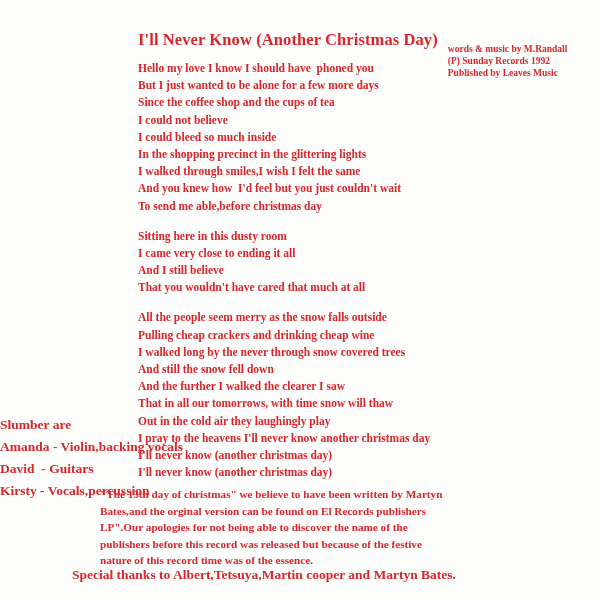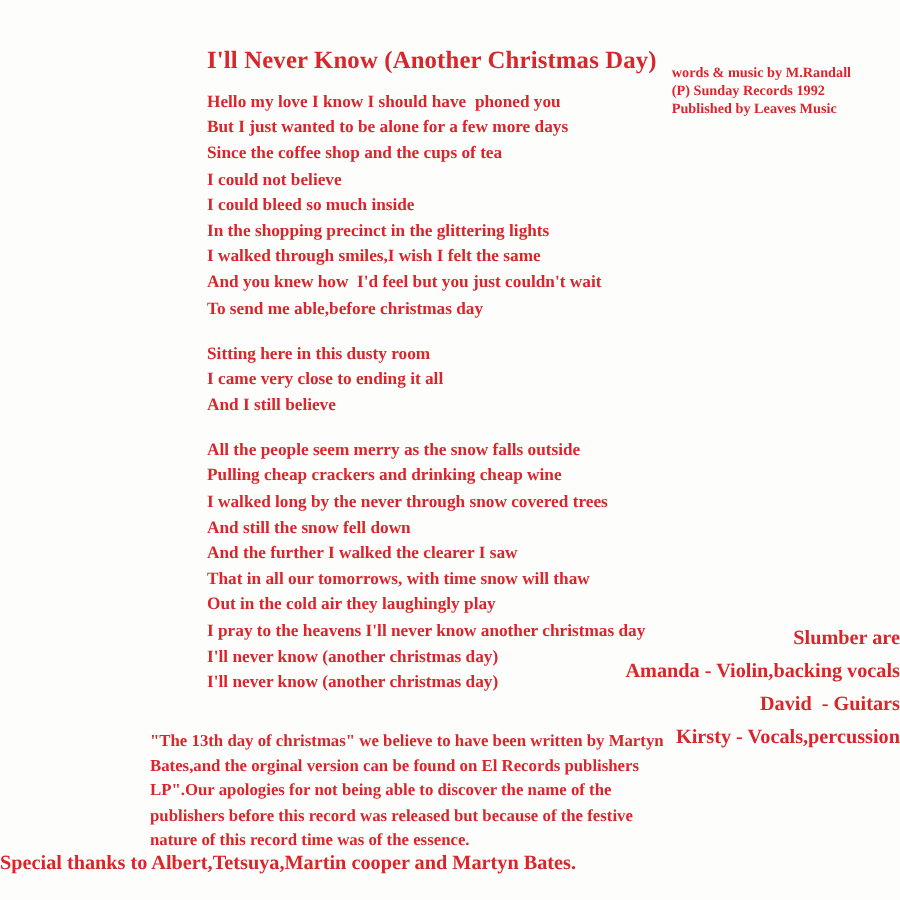--- a/index.html
+++ b/index.html
@@ -65,21 +65,21 @@
   }
   .line {
     white-space: pre;
   }
   
   .band {
     position: absolute;
     top: 414px;
     left: 0;
     width: 600px;
-    text-align: right;
+    text-align: left;
     font-size: 13.5px;
     font-weight: bold;
     line-height: 1.62;
     color: #d8262c;
   }
   .band .band-line {
     white-space: pre;
   }
   
   .note {
@@ -95,20 +95,21 @@
   }
   .note .note-line {
     white-space: pre;
   }
   
   .thanks {
     position: absolute;
     top: 567px;
     left: 0;
     width: 528px;
+    text-align: center;
     font-size: 13.5px;
     font-weight: bold;
     color: #d8262c;
     white-space: pre;
   }
 </style>
 </head>
 <body>
 
 <div class="page">
@@ -133,20 +134,21 @@
       <div class="line">In the shopping precinct in the glittering lights</div>
       <div class="line">I walked through smiles,I wish I felt the same</div>
       <div class="line">And you knew how  I'd feel but you just couldn't wait</div>
       <div class="line">To send me able,before christmas day</div>
     </div>
 
     <div class="stanza">
       <div class="line">Sitting here in this dusty room</div>
       <div class="line">I came very close to ending it all</div>
       <div class="line">And I still believe</div>
+      <div class="line">That you wouldn't have cared that much at all</div>
     </div>
 
     <div class="stanza">
       <div class="line">All the people seem merry as the snow falls outside</div>
       <div class="line">Pulling cheap crackers and drinking cheap wine</div>
       <div class="line">I walked long by the never through snow covered trees</div>
       <div class="line">And still the snow fell down</div>
       <div class="line">And the further I walked the clearer I saw</div>
       <div class="line">That in all our tomorrows, with time snow will thaw</div>
       <div class="line">Out in the cold air they laughingly play</div>

